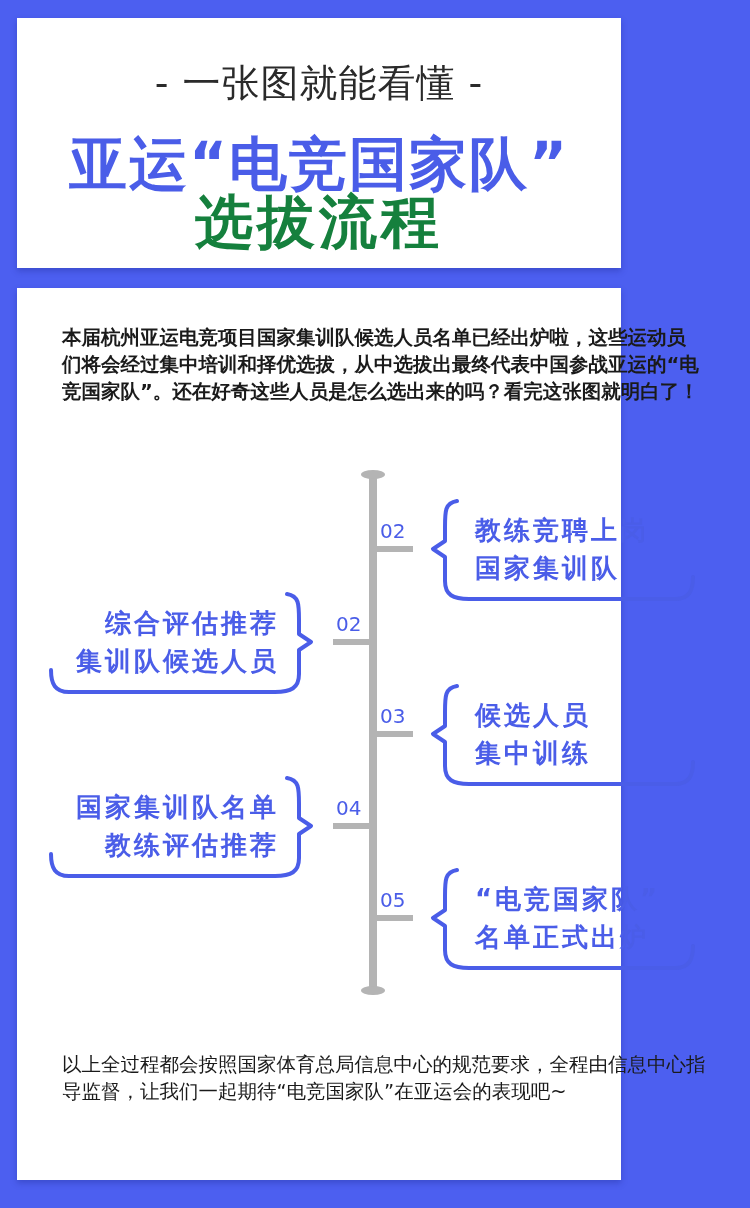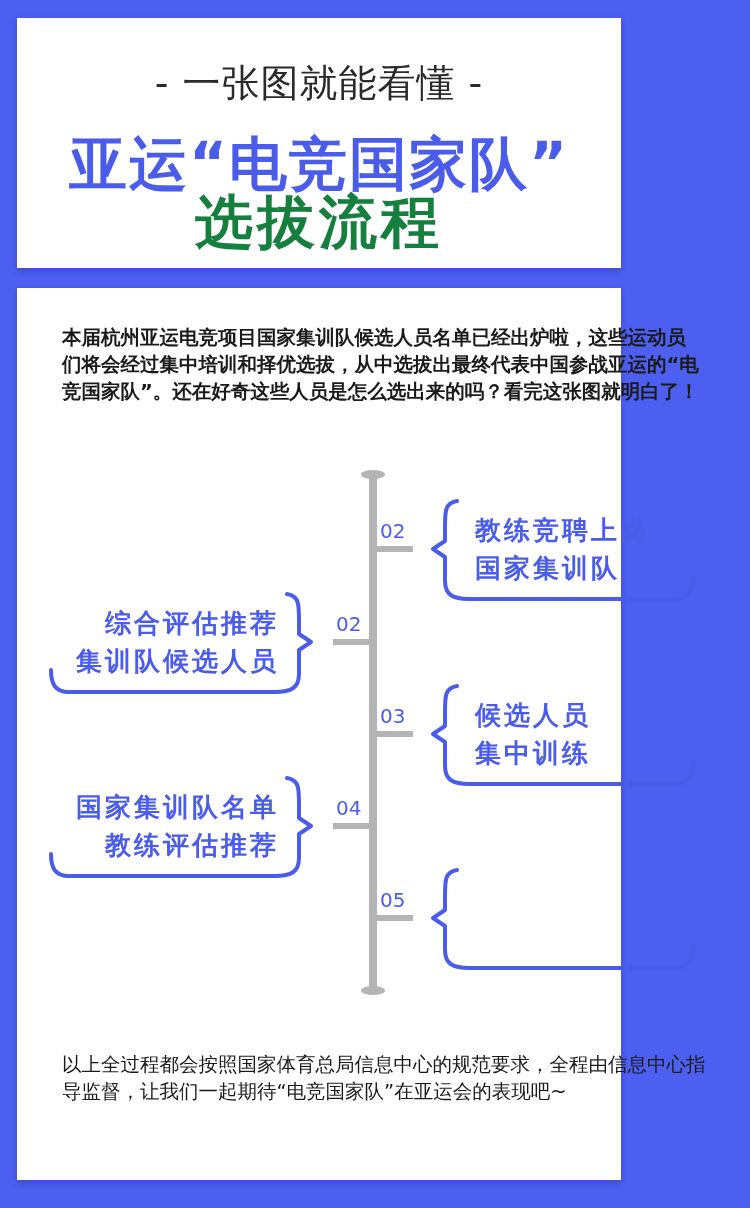--- a/index.html
+++ b/index.html
@@ -130,17 +130,21 @@
           <div>国家集训队名单</div>
           <div>教练评估推荐</div>
         </div>
       </div>
       <div class="tick right" style="top: 627px;"></div>
       <div class="step-num" style="top: 600px; left: 363px;">05</div>
       <div class="bubble right" style="left: 408px; top: 580px;">
         <svg width="270" height="100">
           <path d="M 32 2 C 20 4, 20 12, 20 28 L 20 42 L 8 50 L 20 58 L 20 82 C 20 96, 28 100, 44 100 L 250 100 C 264 100, 268 92, 268 78" fill="none" stroke="#4a5de8" stroke-width="4" stroke-linecap="round" stroke-linejoin="round"></path>
         </svg>
+        <div class="bubble-text">
+          <div>“电竞国家队”</div>
+          <div>名单正式出炉</div>
+        </div>
       </div>
     </div>
 
   <div class="outro">以上全过程都会按照国家体育总局信息中心的规范要求，全程由信息中心指导监督，让我们一起期待“电竞国家队”在亚运会的表现吧~</div>
 </div>
 
 </body></html>

